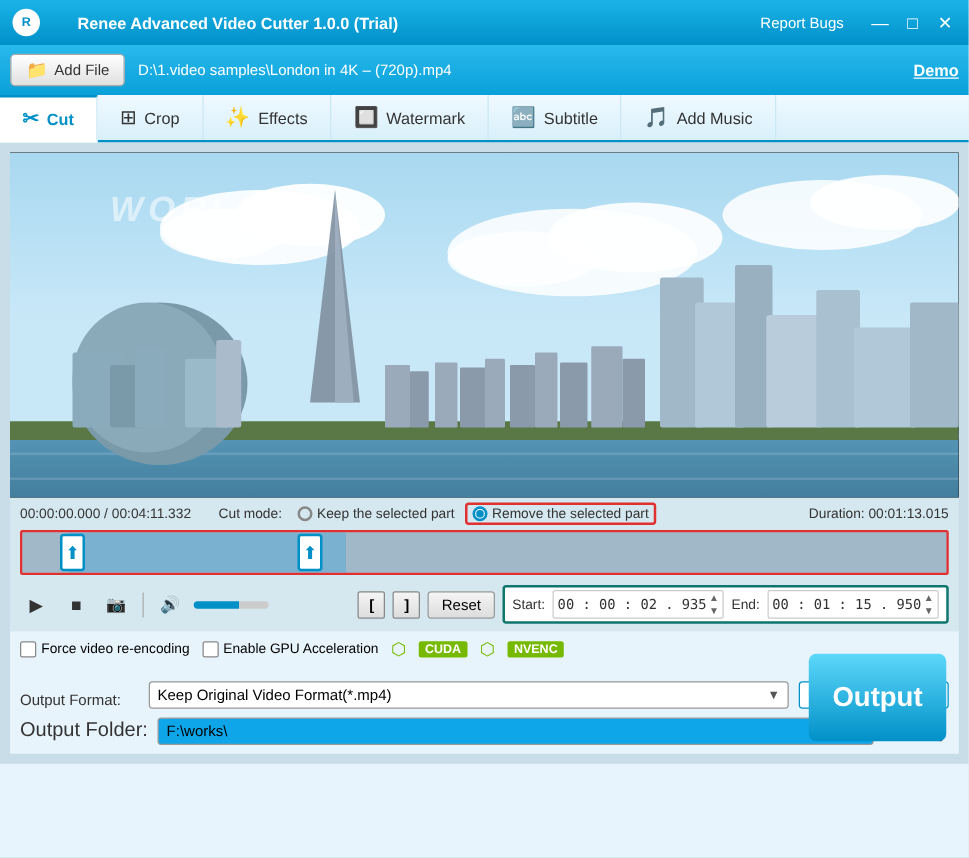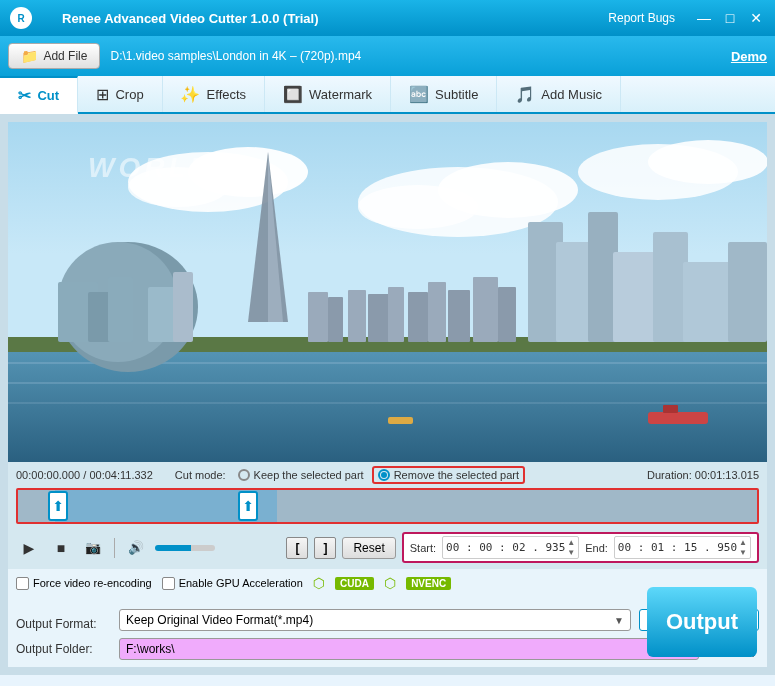--- a/index.html
+++ b/index.html
@@ -82,21 +82,21 @@
 
     
     .main-content {
       background: #c8dde8;
       padding: 8px;
     }
 
     
     .video-container {
       background: black;
-      height: 340px;
+      height: 276px;
       position: relative;
       overflow: hidden;
     }
 
     
     .timeline-area {
       background: #d5e8f0;
       padding: 4px 8px 2px;
     }
     .time-info {
@@ -206,21 +206,21 @@
       background: linear-gradient(to bottom, #f5f5f5, #ddd);
       border: 1px solid #999;
       border-radius: 3px;
       padding: 3px 10px;
       cursor: pointer;
       font-size: 12px;
     }
     .time-inputs {
       margin-left: auto;
       display: flex; align-items: center; gap: 6px;
-      border: 2px solid #be185d;
+      border: 2px solid #0f766e;
       border-radius: 3px;
       padding: 2px 6px;
       background: white;
     }
     .time-label { font-size: 11px; color: #333; }
     .time-input-box {
       display: flex; align-items: center;
       border: 1px solid #ccc;
       border-radius: 2px;
       background: white;
@@ -286,28 +286,28 @@
       background: white;
       border-radius: 3px;
       padding: 3px 12px;
       font-size: 12px;
       cursor: pointer;
       min-width: 120px; text-align: center;
     }
     .folder-row {
       display: flex; align-items: center; gap: 8px;
     }
-    .folder-label { font-size: 12px; color: #333; min-width: 95px; }
+    .folder-label { font-size: 16px; color: #333; min-width: 95px; }
     .folder-path {
       flex: 1;
       border: 1px solid #999;
       border-radius: 3px;
       padding: 3px 6px;
       font-size: 12px;
-      background: #f0abfc;
+      background: #0ea5e9;
     }
     .folder-icons { display: flex; gap: 4px; }
     .folder-icon-btn {
       width: 24px; height: 24px;
       display: flex; align-items: center; justify-content: center;
       cursor: pointer; font-size: 14px; color: #555;
     }
     .start-btn {
       background: linear-gradient(to bottom, #5dd8fa, #0090c8);
       color: white;

